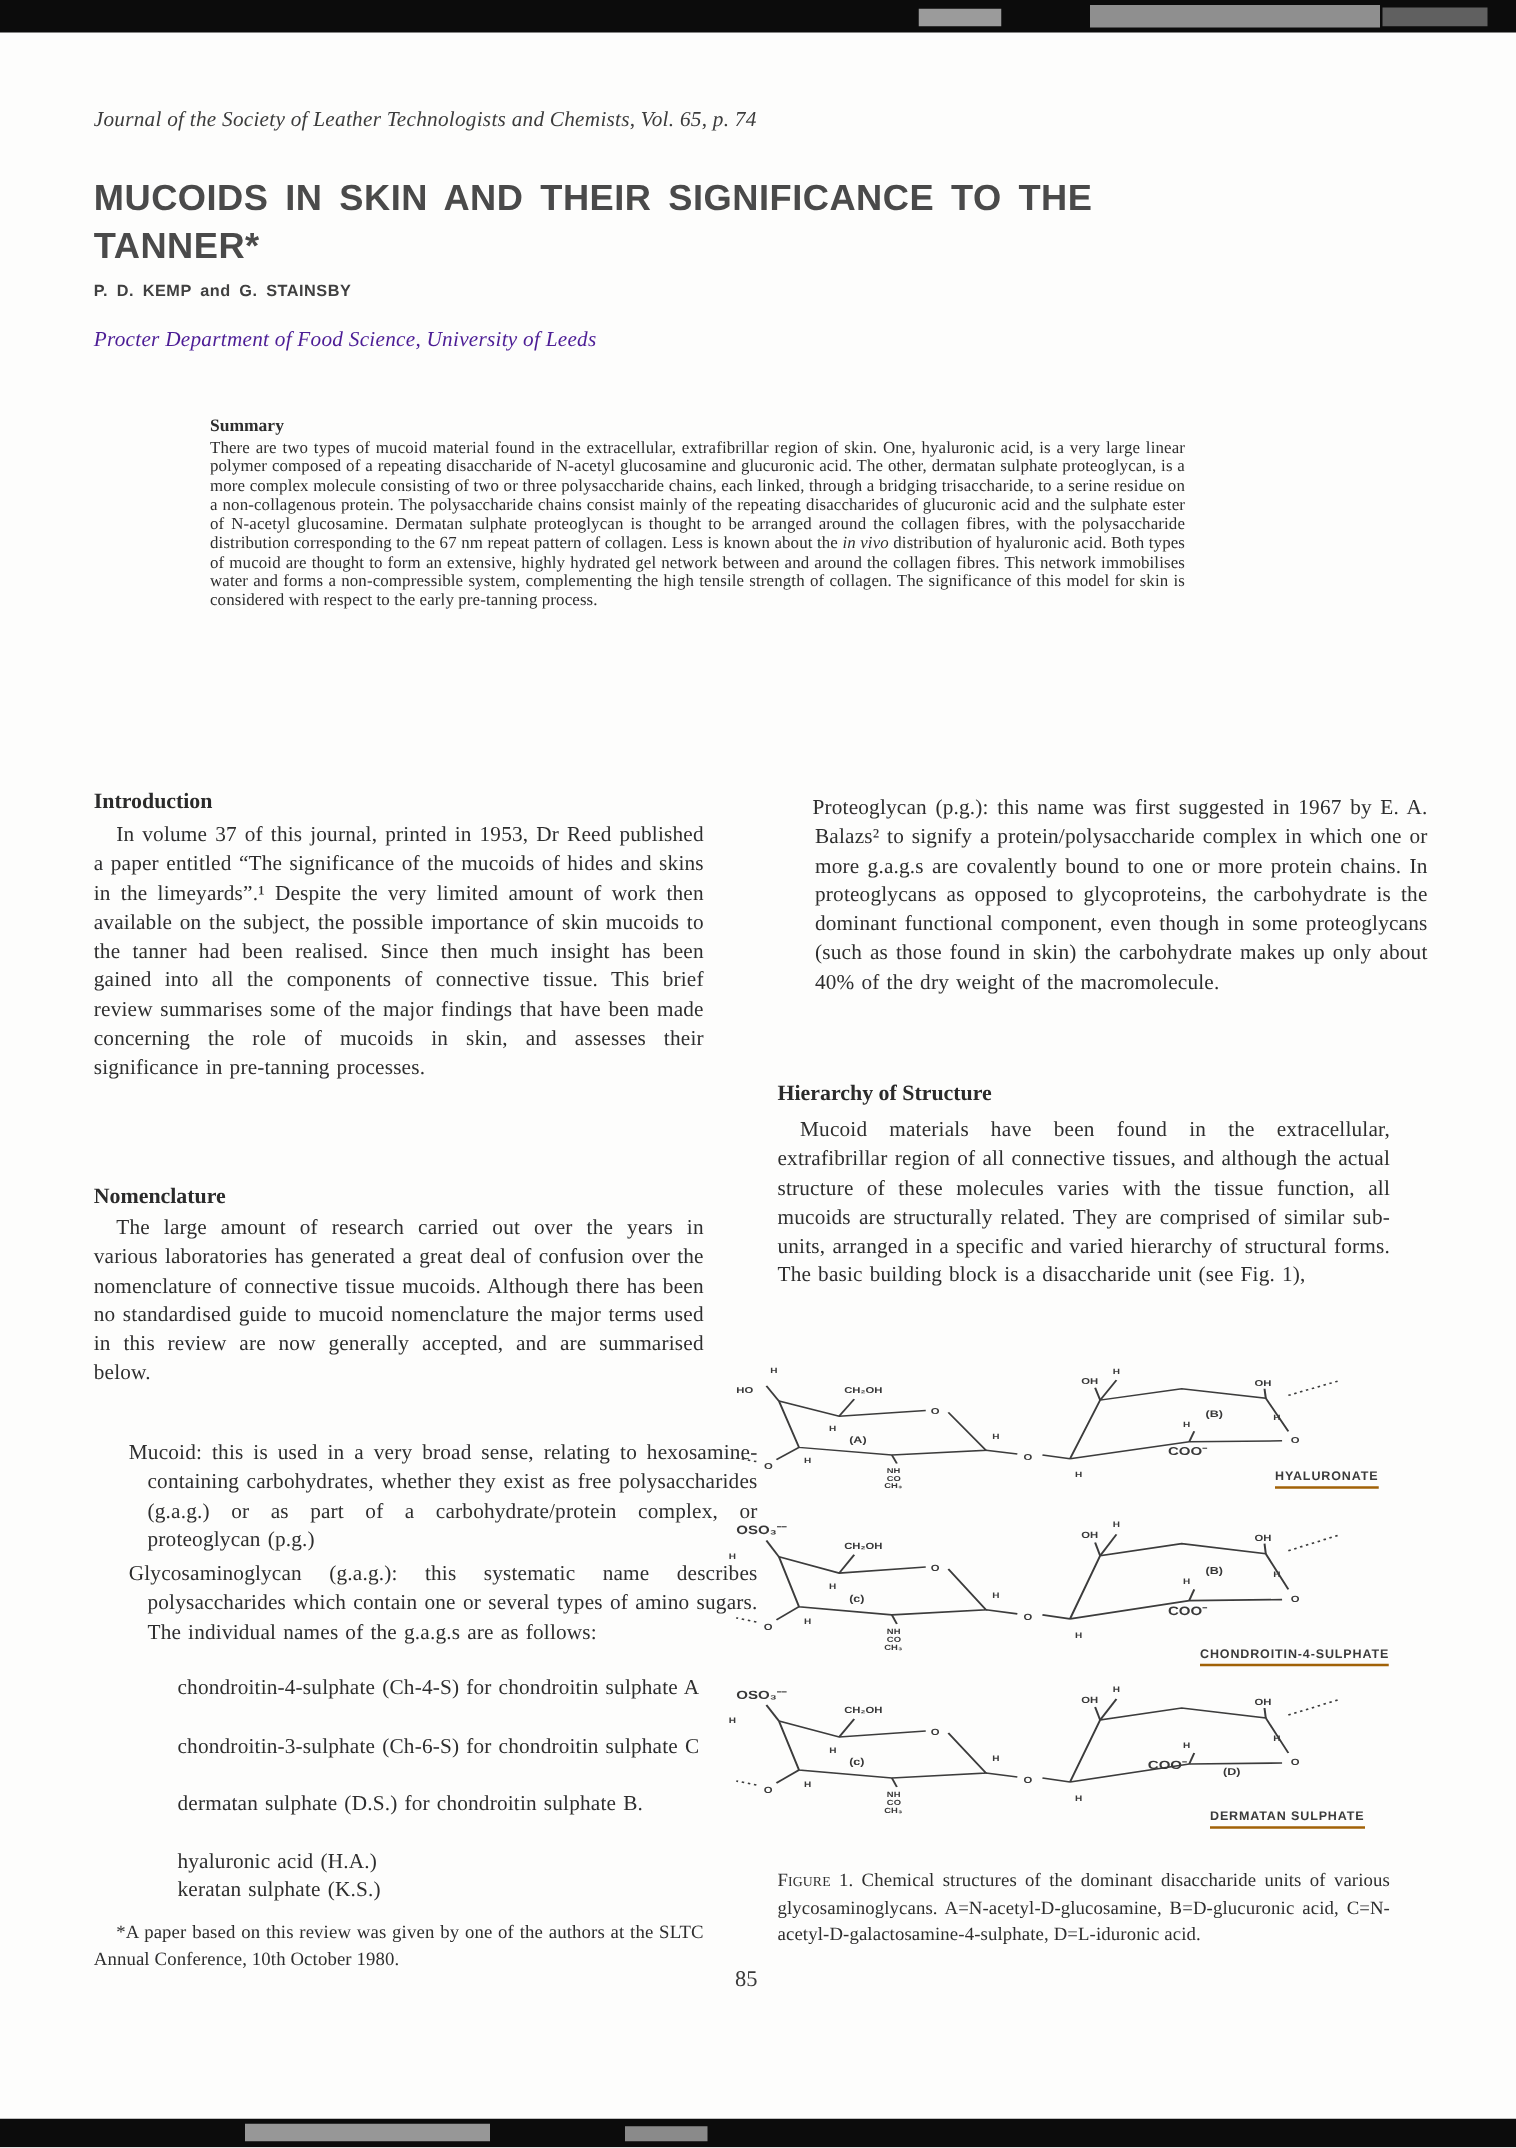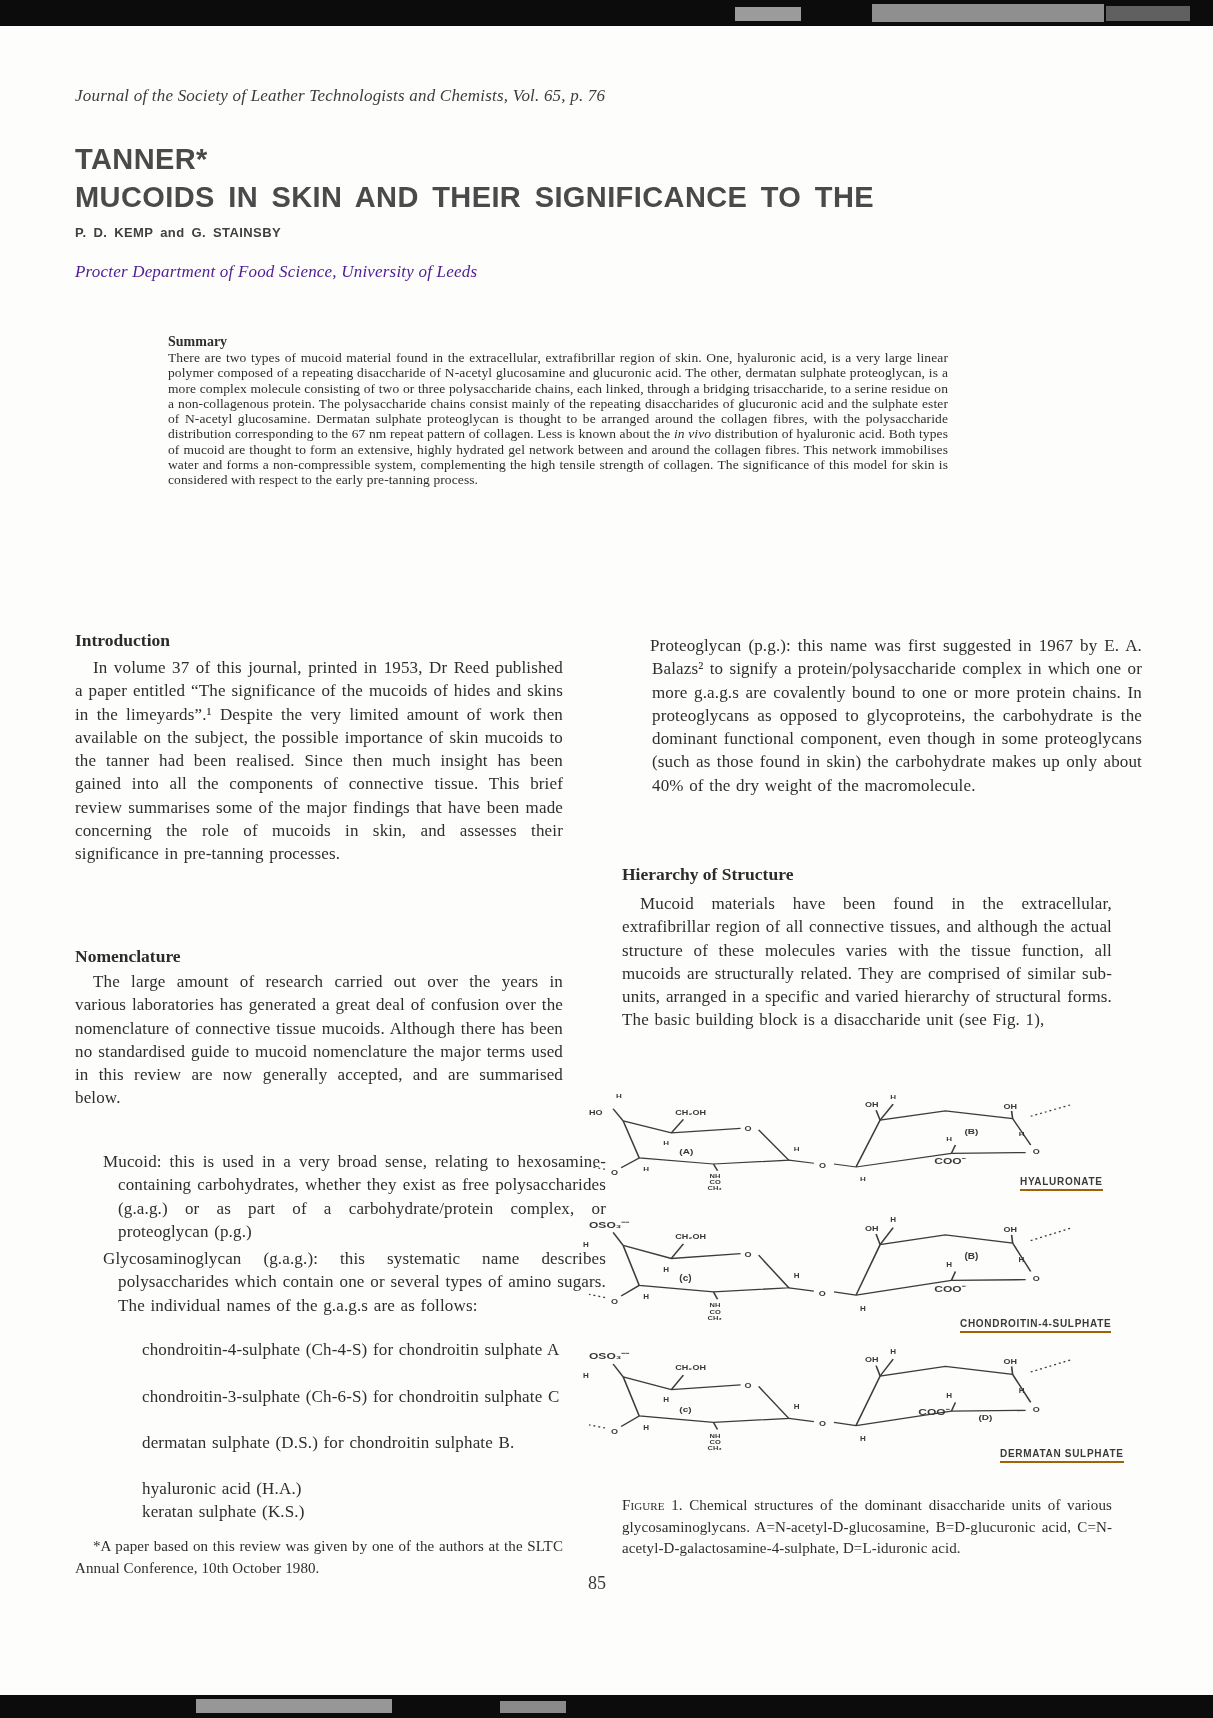--- a/index.html
+++ b/index.html
@@ -39,25 +39,25 @@
   <div class="bar" style="top:0;height:26px;">
     <div class="patch" style="left:735px;top:7px;width:66px;height:14px;background:#9b9b9b;"></div>
     <div class="patch" style="left:872px;top:4px;width:232px;height:18px;background:#8f8f8f;"></div>
     <div class="patch" style="left:1106px;top:6px;width:84px;height:15px;background:#606060;"></div>
   </div>
   <div class="bar" style="top:1695px;height:23px;">
     <div class="patch" style="left:196px;top:4px;width:196px;height:14px;background:#979797;"></div>
     <div class="patch" style="left:500px;top:6px;width:66px;height:12px;background:#8a8a8a;"></div>
   </div>
 
-  <div class="abs journal-line" style="left:75px;top:86px;">Journal of the Society of Leather Technologists and Chemists, Vol. 65, p. 76</div>
+  <div class="abs journal-line" style="left:75px;top:86px;">Journal of the Society of Leather Technologists and Chemists, Vol. 65, p. 74</div>
 
   <div class="abs title" style="left:75px;top:140px;width:860px;">
+    <div>MUCOIDS IN SKIN AND THEIR SIGNIFICANCE TO THE</div>
     <div>TANNER*</div>
-    <div>MUCOIDS IN SKIN AND THEIR SIGNIFICANCE TO THE</div>
   </div>
 
   <div class="abs authors" style="left:75px;top:225px;">P. D. KEMP and G. STAINSBY</div>
   <div class="abs affil" style="left:75px;top:262px;">Procter Department of Food Science, University of Leeds</div>
 
   <div class="abs sum-head" style="left:168px;top:334px;">Summary</div>
   <div class="abs sum-text just" style="left:168px;top:350px;width:780px;"><span>There are two types of mucoid material found in the extracellular, extrafibrillar region of skin. One, hyaluronic acid, is a very large linear polymer composed of a repeating disaccharide of N-acetyl glucosamine and glucuronic acid. The other, dermatan sulphate proteoglycan, is a more complex molecule consisting of two or three polysaccharide chains, each linked, through a bridging trisaccharide, to a serine residue on a non-collagenous protein. The polysaccharide chains consist mainly of the repeating disaccharides of glucuronic acid and the sulphate ester of N-acetyl glucosamine. Dermatan sulphate proteoglycan is thought to be arranged around the collagen fibres, with the polysaccharide distribution corresponding to the 67 nm repeat pattern of collagen. Less is known about the </span><i>in vivo</i><span> distribution of hyaluronic acid. Both types of mucoid are thought to form an extensive, highly hydrated gel network between and around the collagen fibres. This network immobilises water and forms a non-compressible system, complementing the high tensile strength of collagen. The significance of this model for skin is considered with respect to the early pre-tanning process.</span></div>
 
   <div class="abs head" style="left:75px;top:630px;">Introduction</div>
   <div class="abs body17 just indent" style="left:75px;top:656px;width:488px;">In volume 37 of this journal, printed in 1953, Dr Reed published a paper entitled “The significance of the mucoids of hides and skins in the limeyards”.¹ Despite the very limited amount of work then available on the subject, the possible importance of skin mucoids to the tanner had been realised. Since then much insight has been gained into all the components of connective tissue. This brief review summarises some of the major findings that have been made concerning the role of mucoids in skin, and assesses their significance in pre-tanning processes.</div>
@@ -204,19 +204,19 @@
         <text x="281" y="28" font-size="9" font-weight="bold">OH</text>
         <text x="306" y="17" font-size="8" font-weight="bold">H</text>
         <text x="419" y="30" font-size="9" font-weight="bold">OH</text>
         <text x="362" y="73" font-size="8" font-weight="bold">H</text>
         <text x="334" y="94" font-size="12" font-weight="bold">COO⁻</text>
         <text x="394" y="100" font-size="10" font-weight="bold">(D)</text>
         <text x="434" y="66" font-size="8" font-weight="bold">H</text>
         <text x="448" y="90" font-size="9" font-weight="bold">O</text>
       </svg>
   </div>
-  <div class="figlabel" style="left:1000px;top:1448px;">DERMATAN SULPHATE</div>
+  <div class="figlabel" style="left:968px;top:1448px;">DERMATAN SULPHATE</div>
 
   <div class="abs small15 just" style="left:622px;top:1495px;width:490px;"><span class="smallcaps">Figure 1.</span><span> Chemical structures of the dominant disaccharide units of various glycosaminoglycans. A=N-acetyl-D-glucosamine, B=D-glucuronic acid, C=N-acetyl-D-galactosamine-4-sulphate, D=L-iduronic acid.</span></div>
 
   <div class="abs pagenum" style="left:588px;top:1573px;">85</div>
 
 </div>
 
 </body></html>

